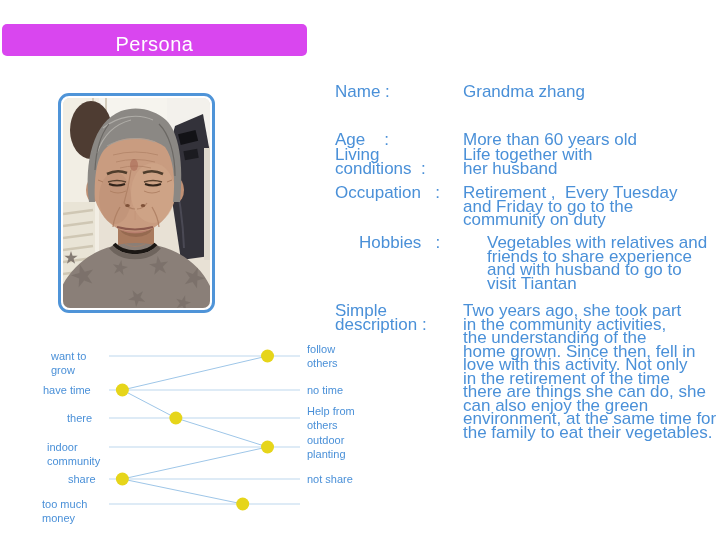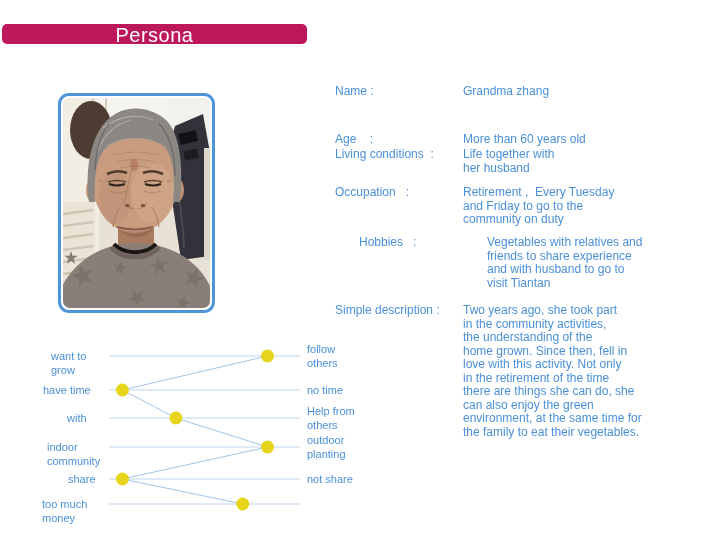--- a/index.html
+++ b/index.html
@@ -2,36 +2,36 @@
 <html><head>
 <meta charset="utf-8">
 <style>
   html,body { margin:0; padding:0; background:#ffffff; }
   .slide {
     position:relative; width:720px; height:540px; background:#ffffff;
     font-family:"Liberation Sans", sans-serif; overflow:hidden;
   }
   
   .title-banner {
-    position:absolute; left:2px; top:24px; width:305px; height:20px;
-    background:#be185d; border-radius:5px;
-    display:flex; align-items:flex-start; justify-content:center;
+    position:absolute; left:2px; top:24px; width:305px; height:32px;
+    background:#d946ef; border-radius:5px;
+    display:flex; align-items:flex-end; justify-content:center;
   }
   .title-banner span { color:#ffffff; font-size:20px; letter-spacing:.5px; }
 
   
   .photo-frame {
     position:absolute; left:58px; top:93px; width:147px; height:210px;
     border:3px solid #4f94d8; border-radius:11px; padding:2px; background:#ffffff;
   }
   .photo-frame svg { display:block; border-radius:7px; }
 
   
   .flabel, .fvalue {
-    position:absolute; color:#4a90d8; font-size:12px; line-height:13.5px;
+    position:absolute; color:#4a90d8; font-size:17px; line-height:13.5px;
     white-space:pre-wrap;
   }
   .flabel { left:335px; width:125px; }
   .fvalue { left:463px; width:260px; }
   .f0 { top:85px; }  .f1 { top:113px;margin-top:20px; } .f2 { top:148px; }
   .f3 { top:186px; } .f4 { top:236px;margin-left:24px; } .f5 { top:304px; }
 
   
   .chart { position:absolute; left:28px; top:336px; width:385px; height:200px; }
   .chart svg { position:absolute; left:0; top:0; }
@@ -199,21 +199,21 @@
         <circle cx="239.53" cy="20" r="6.5" fill="#e6d51a"></circle>
         <circle cx="94.37" cy="54" r="6.5" fill="#e6d51a"></circle>
         <circle cx="147.85" cy="82" r="6.5" fill="#e6d51a"></circle>
         <circle cx="239.53" cy="111" r="6.5" fill="#e6d51a"></circle>
         <circle cx="94.37" cy="143" r="6.5" fill="#e6d51a"></circle>
         <circle cx="214.7" cy="168" r="6.5" fill="#e6d51a"></circle>
       </svg>
     <div class="cl l0">want to
 grow</div>
     <div class="cl l1">have time</div>
-    <div class="cl l2">with</div>
+    <div class="cl l2">there</div>
     <div class="cl l3">indoor
 community</div>
     <div class="cl l4">share</div>
     <div class="cl l5">too much
 money</div>
     <div class="cr r0">follow
 others</div>
     <div class="cr r1">no time</div>
     <div class="cr r2">Help from
 others</div>

